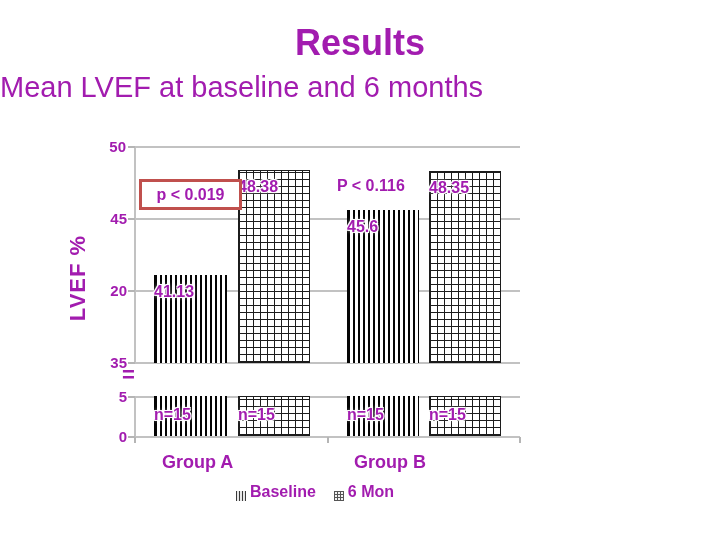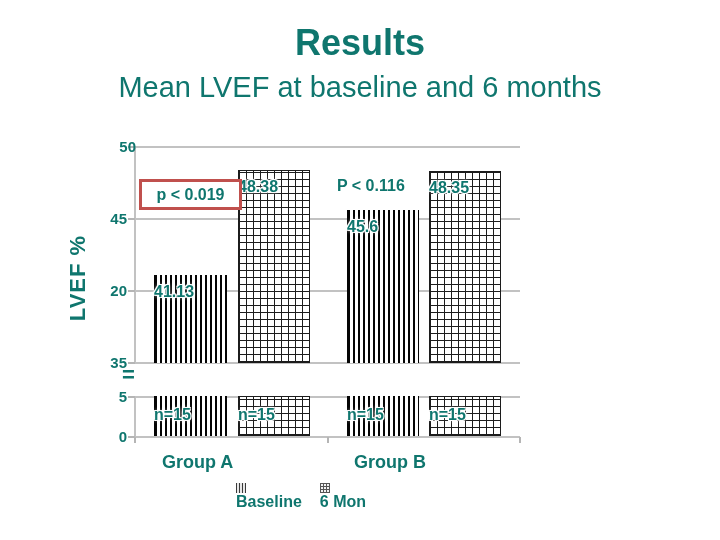--- a/index.html
+++ b/index.html
@@ -1,25 +1,25 @@
 <!DOCTYPE html>
 <html><head>
 <meta charset="utf-8">
 <style>
   html,body { margin:0; padding:0; background:#ffffff; }
   .slide {
     position:relative; width:720px; height:540px; background:#ffffff;
-    font-family:"Liberation Sans", sans-serif; color:#0f766e; overflow:hidden;
+    font-family:"Liberation Sans", sans-serif; color:#a21caf; overflow:hidden;
   }
   .slide-title {
     position:absolute; top:24px; left:0; width:720px; text-align:center;
     font-size:36px; font-weight:700; line-height:1.05;
   }
   .slide-subtitle {
-    position:absolute; top:72px; left:0; width:720px; text-align:center;
+    position:absolute; top:72px; left:0; width:720px; text-align:left;
     font-size:29px; font-weight:400; line-height:1.1;
   }
   #chart { position:absolute; inset:0; }
   .ylabel {
     position:absolute; left:78px; top:278px; transform:translate(-50%,-50%) rotate(-90deg);
     font-size:22px; font-weight:700; white-space:nowrap; letter-spacing:1px;
   }
   .gridline { position:absolute; height:2px; background:#c2c2c2; }
   .tickmark { position:absolute; height:2px; background:#b5b5b5; }
   .tickmark-v { position:absolute; width:2px; background:#b5b5b5; }
@@ -56,21 +56,21 @@
   .xlabel {
     position:absolute; top:452px; width:140px; text-align:left;
     font-size:18px; font-weight:700;
   }
   .xlabel-a { left:162px; }
   .xlabel-b { left:354px; }
   .legend {
     position:absolute; left:236px; top:483px; display:flex; align-items:center; gap:18px;
     font-size:16px; font-weight:700;
   }
-  .legend-entry { display:flex; align-items:flex-start;flex-direction:column; }
+  .legend-entry { display:flex; align-items:flex-end; }
   .swatch { width:10px; height:10px; margin-right:4px; box-sizing:border-box; }
   .swatch-stripes {
     background:repeating-linear-gradient(90deg,#3a3a3a 0,#3a3a3a 1px,#e8e8e8 1px,#e8e8e8 3px);
   }
   .swatch-grid {
     background-color:#f2f2f2;
     background-image:
       repeating-linear-gradient(90deg,#555 0,#555 1px,transparent 1px,transparent 3px),
       repeating-linear-gradient(0deg,#555 0,#555 1px,transparent 1px,transparent 3px);
   }
@@ -81,21 +81,21 @@
 <div class="slide">
   <div class="slide-title">Results</div>
   <div class="slide-subtitle">Mean LVEF at baseline and 6 months</div>
 
   <div id="chart">
 
     <div class="axis-v" style="left:134px; top:147px; height:217px;"></div>
     <div class="axis-v" style="left:134px; top:396px; height:41px;"></div>
   <div class="gridline" style="left: 135px; top: 146px; width: 385px;"></div>
       <div class="tickmark" style="left: 128px; top: 146px; width: 7px;"></div>
-      <div class="ytick" style="left: 102px; top: 138px; text-align: right;">50</div>
+      <div class="ytick" style="left: 92px; top: 138px; text-align: right;">50</div>
       <div class="gridline" style="left: 135px; top: 218px; width: 385px;"></div>
       <div class="tickmark" style="left: 128px; top: 218px; width: 7px;"></div>
       <div class="ytick" style="left: 93px; top: 210px;">45</div>
       <div class="gridline" style="left: 135px; top: 290px; width: 385px;"></div>
       <div class="tickmark" style="left: 128px; top: 290px; width: 7px;"></div>
       <div class="ytick" style="left: 93px; top: 282px;">20</div>
       <div class="gridline" style="left: 135px; top: 362px; width: 385px;"></div>
       <div class="tickmark" style="left: 128px; top: 362px; width: 7px;"></div>
       <div class="ytick" style="left: 93px; top: 354px;">35</div>
       <div class="gridline" style="left: 135px; top: 396px; width: 385px;"></div>

